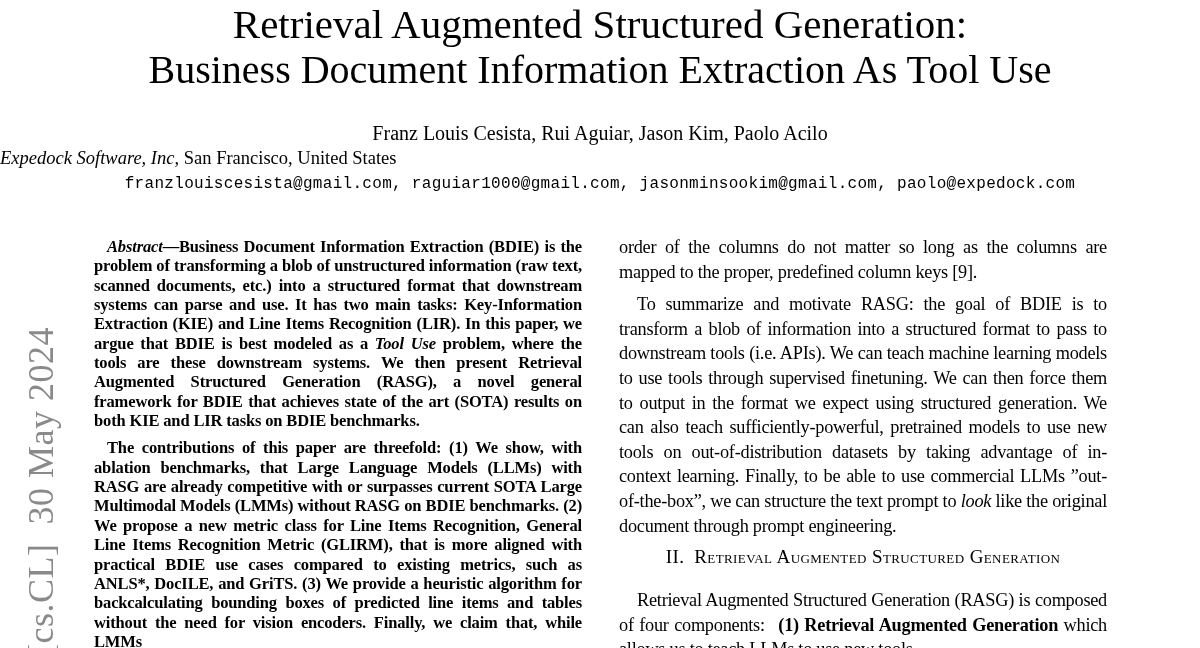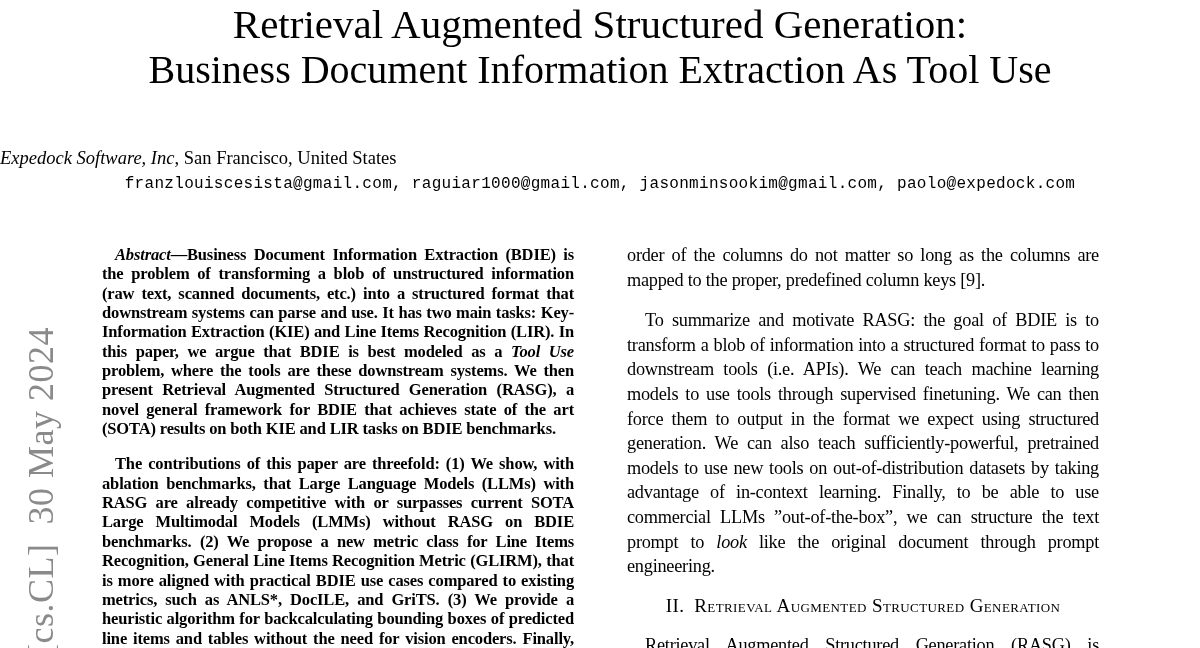--- a/index.html
+++ b/index.html
@@ -34,57 +34,58 @@
   .affil    { position: absolute; top: 148px; left: 0; width: 100%; text-align: left; font-size: 18.5px; }
   .affil .it { font-style: italic; }
   .emails   {
     position: absolute; top: 175px; left: 0; width: 100%; text-align: center;
     font-family: "Liberation Mono", "DejaVu Sans Mono", monospace;
     font-size: 16px; letter-spacing: 0.3px;
   }
 
   
   .col { position: absolute; }
-  .col p { margin: 16px; text-align: justify; }
+  .col p { margin: 8px; text-align: justify; }
   .col-left {
     left: 86px; top: 229px; width: 504px;
     font-size: 16.5px; line-height: 19.35px; font-weight: bold;
     letter-spacing: -0.15px;
   }
   .col-left p { text-indent: 13px; }
   .col-right {
     left: 611px; top: 227px; width: 504px;
     font-size: 18.3px; line-height: 24.6px;
     letter-spacing: -0.25px;
   }
   .col-right p { text-indent: 18px; }
   .col-right p.noindent { text-indent: 0; }
 
   .section-heading {
-    margin: 6px 0 12px 0;
+    margin: 6px 0 20px 0;
     text-align: center;
     font-size: 19px;
     line-height: 22px;
     letter-spacing: 0.4px;
     text-indent: 0;
   }
   .section-heading .secnum { margin-right: 10px; }
   .section-heading .sc { font-variant: small-caps; }
 </style>
 </head>
 <body>
 
 <div id="page">
 
   <div class="watermark">[cs.CL]  30 May 2024</div>
 
   <div class="title-line title-2">Business Document Information Extraction As Tool Use</div>
 
   <div class="title-line title-1">Retrieval Augmented Structured Generation:</div>
 
+  <div class="authors">Franz Louis Cesista, Rui Aguiar, Jason Kim, Paolo Acilo</div>
 
   <div class="affil"><span class="it">Expedock Software, Inc</span><span>, San Francisco, United States</span></div>
 
   <div class="emails">franzlouiscesista@gmail.com, raguiar1000@gmail.com, jasonminsookim@gmail.com, paolo@expedock.com</div>
 
   <div class="col col-left">
     <p><span style="font-weight: bold; font-style: italic;">Abstract</span><span style="font-weight: bold;">—Business Document Information Extraction (BDIE) is the problem of transforming a blob of unstructured information (raw text, scanned documents, etc.) into a structured format that downstream systems can parse and use. It has two main tasks: Key-Information Extraction (KIE) and Line Items Recognition (LIR). In this paper, we argue that BDIE is best modeled as a </span><span style="font-weight: bold; font-style: italic;">Tool Use</span><span style="font-weight: bold;"> problem, where the tools are these downstream systems. We then present Retrieval Augmented Structured Generation (RASG), a novel general framework for BDIE that achieves state of the art (SOTA) results on both KIE and LIR tasks on BDIE benchmarks.</span></p>
     <p><span style="font-weight: bold;">The contributions of this paper are threefold: (1) We show, with ablation benchmarks, that Large Language Models (LLMs) with RASG are already competitive with or surpasses current SOTA Large Multimodal Models (LMMs) without RASG on BDIE benchmarks. (2) We propose a new metric class for Line Items Recognition, General Line Items Recognition Metric (GLIRM), that is more aligned with practical BDIE use cases compared to existing metrics, such as ANLS*, DocILE, and GriTS. (3) We provide a heuristic algorithm for backcalculating bounding boxes of predicted line items and tables without the need for vision encoders. Finally, we claim that, while LMMs</span></p>
   </div>
 

